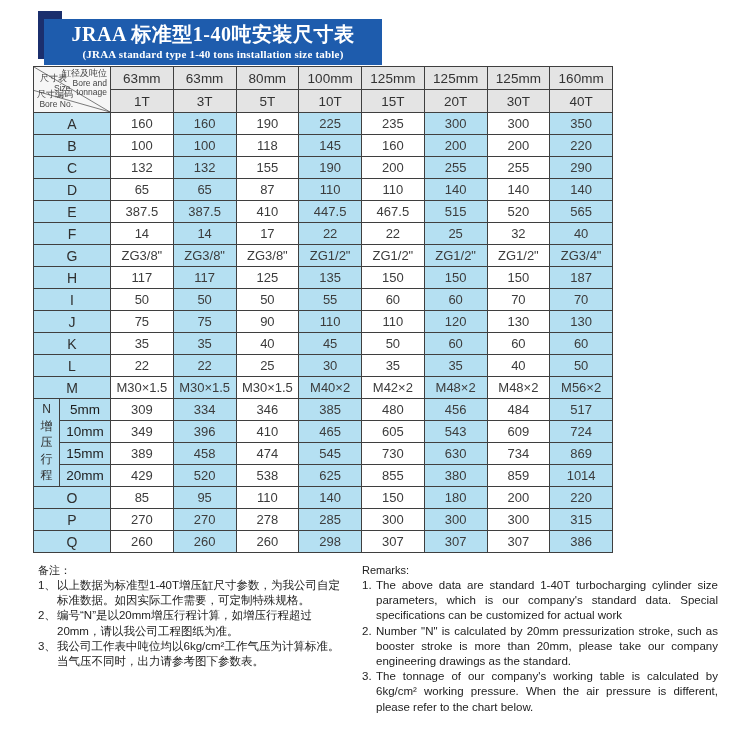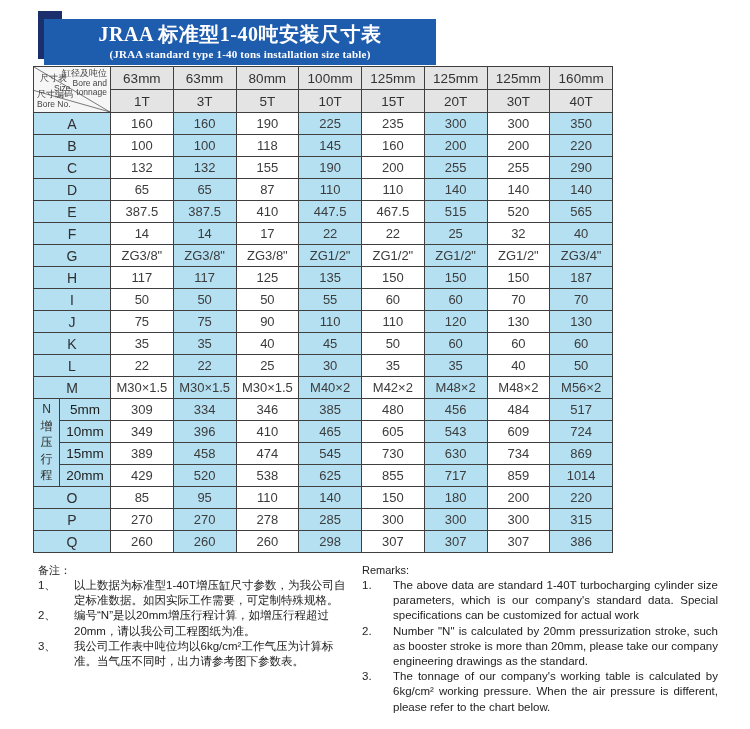--- a/index.html
+++ b/index.html
@@ -3,21 +3,21 @@
 <meta charset="utf-8">
 <style>
   html,body{margin:0;padding:0;}
   body{
     width:750px;height:729px;position:relative;background:#fff;overflow:hidden;
     font-family:"Liberation Sans", sans-serif;
   }
   
   .banner-back{position:absolute;left:38px;top:11px;width:24px;height:48px;background:#1b2f6d;}
   .banner{
-    position:absolute;left:44px;top:19px;width:392px;height:46px;background:#1e5cad;
+    position:absolute;left:44px;top:19px;width:338px;height:46px;background:#1e5cad;
     color:#fff;text-align:center;font-family:"Liberation Serif", serif;font-weight:bold;
   }
   .banner .t1{font-size:20px;line-height:25px;margin-top:3px;letter-spacing:.5px;}
   .banner .t2{font-size:11px;line-height:14px;letter-spacing:.2px;}
   
   table{
     position:absolute;left:33px;top:66px;width:580px;
     border-collapse:collapse;table-layout:fixed;
   }
   th,td{
@@ -32,31 +32,31 @@
   .c-white{background:#ffffff;}
   .nvert{background:#b5e0f2;vertical-align:middle;padding:0;}
   .nvert div{font-size:12px;line-height:16.5px;color:#2f2f2f;}
   
   .corner{background:#f6f6f6;position:relative;padding:0;}
   .corner svg{position:absolute;left:0;top:0;width:100%;height:100%;}
   .corner .cl{position:absolute;font-size:8.5px;line-height:9.5px;color:#444;}
   .corner .tl{left:6px;top:7px;text-align:left;}
   .corner .tl .en{padding-left:14px;}
   .corner .tr{right:3px;top:2px;text-align:right;}
-  .corner .bl{left:3px;bottom:3px;text-align:left;}
+  .corner .bl{left:3px;bottom:3px;text-align:right;}
   .corner .zh{font-size:9px;}
   
   .notes{position:absolute;left:38px;top:562px;width:680px;display:flex;gap:12px;color:#222;}
   .notes-zh{width:312px;flex:0 0 312px;}
   .notes-en{flex:1;}
   .nh{font-size:11px;line-height:16px;}
   .ni{display:flex;font-size:11.5px;line-height:15.2px;}
   .ni .mk{flex:0 0 19px;}
   .notes-en .ni .mk{flex:0 0 14px;}
-  .ni .tx{flex:1;margin-left:17px;}
+  .ni .tx{flex:1;}
   .notes-en .ni .tx{text-align:justify;}
 </style>
 </head>
 <body>
 
 <div class="banner-back"></div>
 <div class="banner">
   <div class="t1">JRAA 标准型1-40吨安装尺寸表</div>
   <div class="t2">(JRAA standard type 1-40 tons installation size table)</div>
 </div>
@@ -299,21 +299,21 @@
         <td class="c-white">734</td>
         <td class="c-blue">869</td>
       </tr>
       <tr>
         <th class="sub">20mm</th>
         <td class="c-white">429</td>
         <td class="c-blue">520</td>
         <td class="c-white">538</td>
         <td class="c-blue">625</td>
         <td class="c-white">855</td>
-        <td class="c-blue">717</td>
+        <td class="c-blue">380</td>
         <td class="c-white">859</td>
         <td class="c-blue">1014</td>
       </tr>
       <tr>
         <th class="lbl" colspan="2">O</th>
         <td class="c-white">85</td>
         <td class="c-blue">95</td>
         <td class="c-white">110</td>
         <td class="c-blue">140</td>
         <td class="c-white">150</td>

